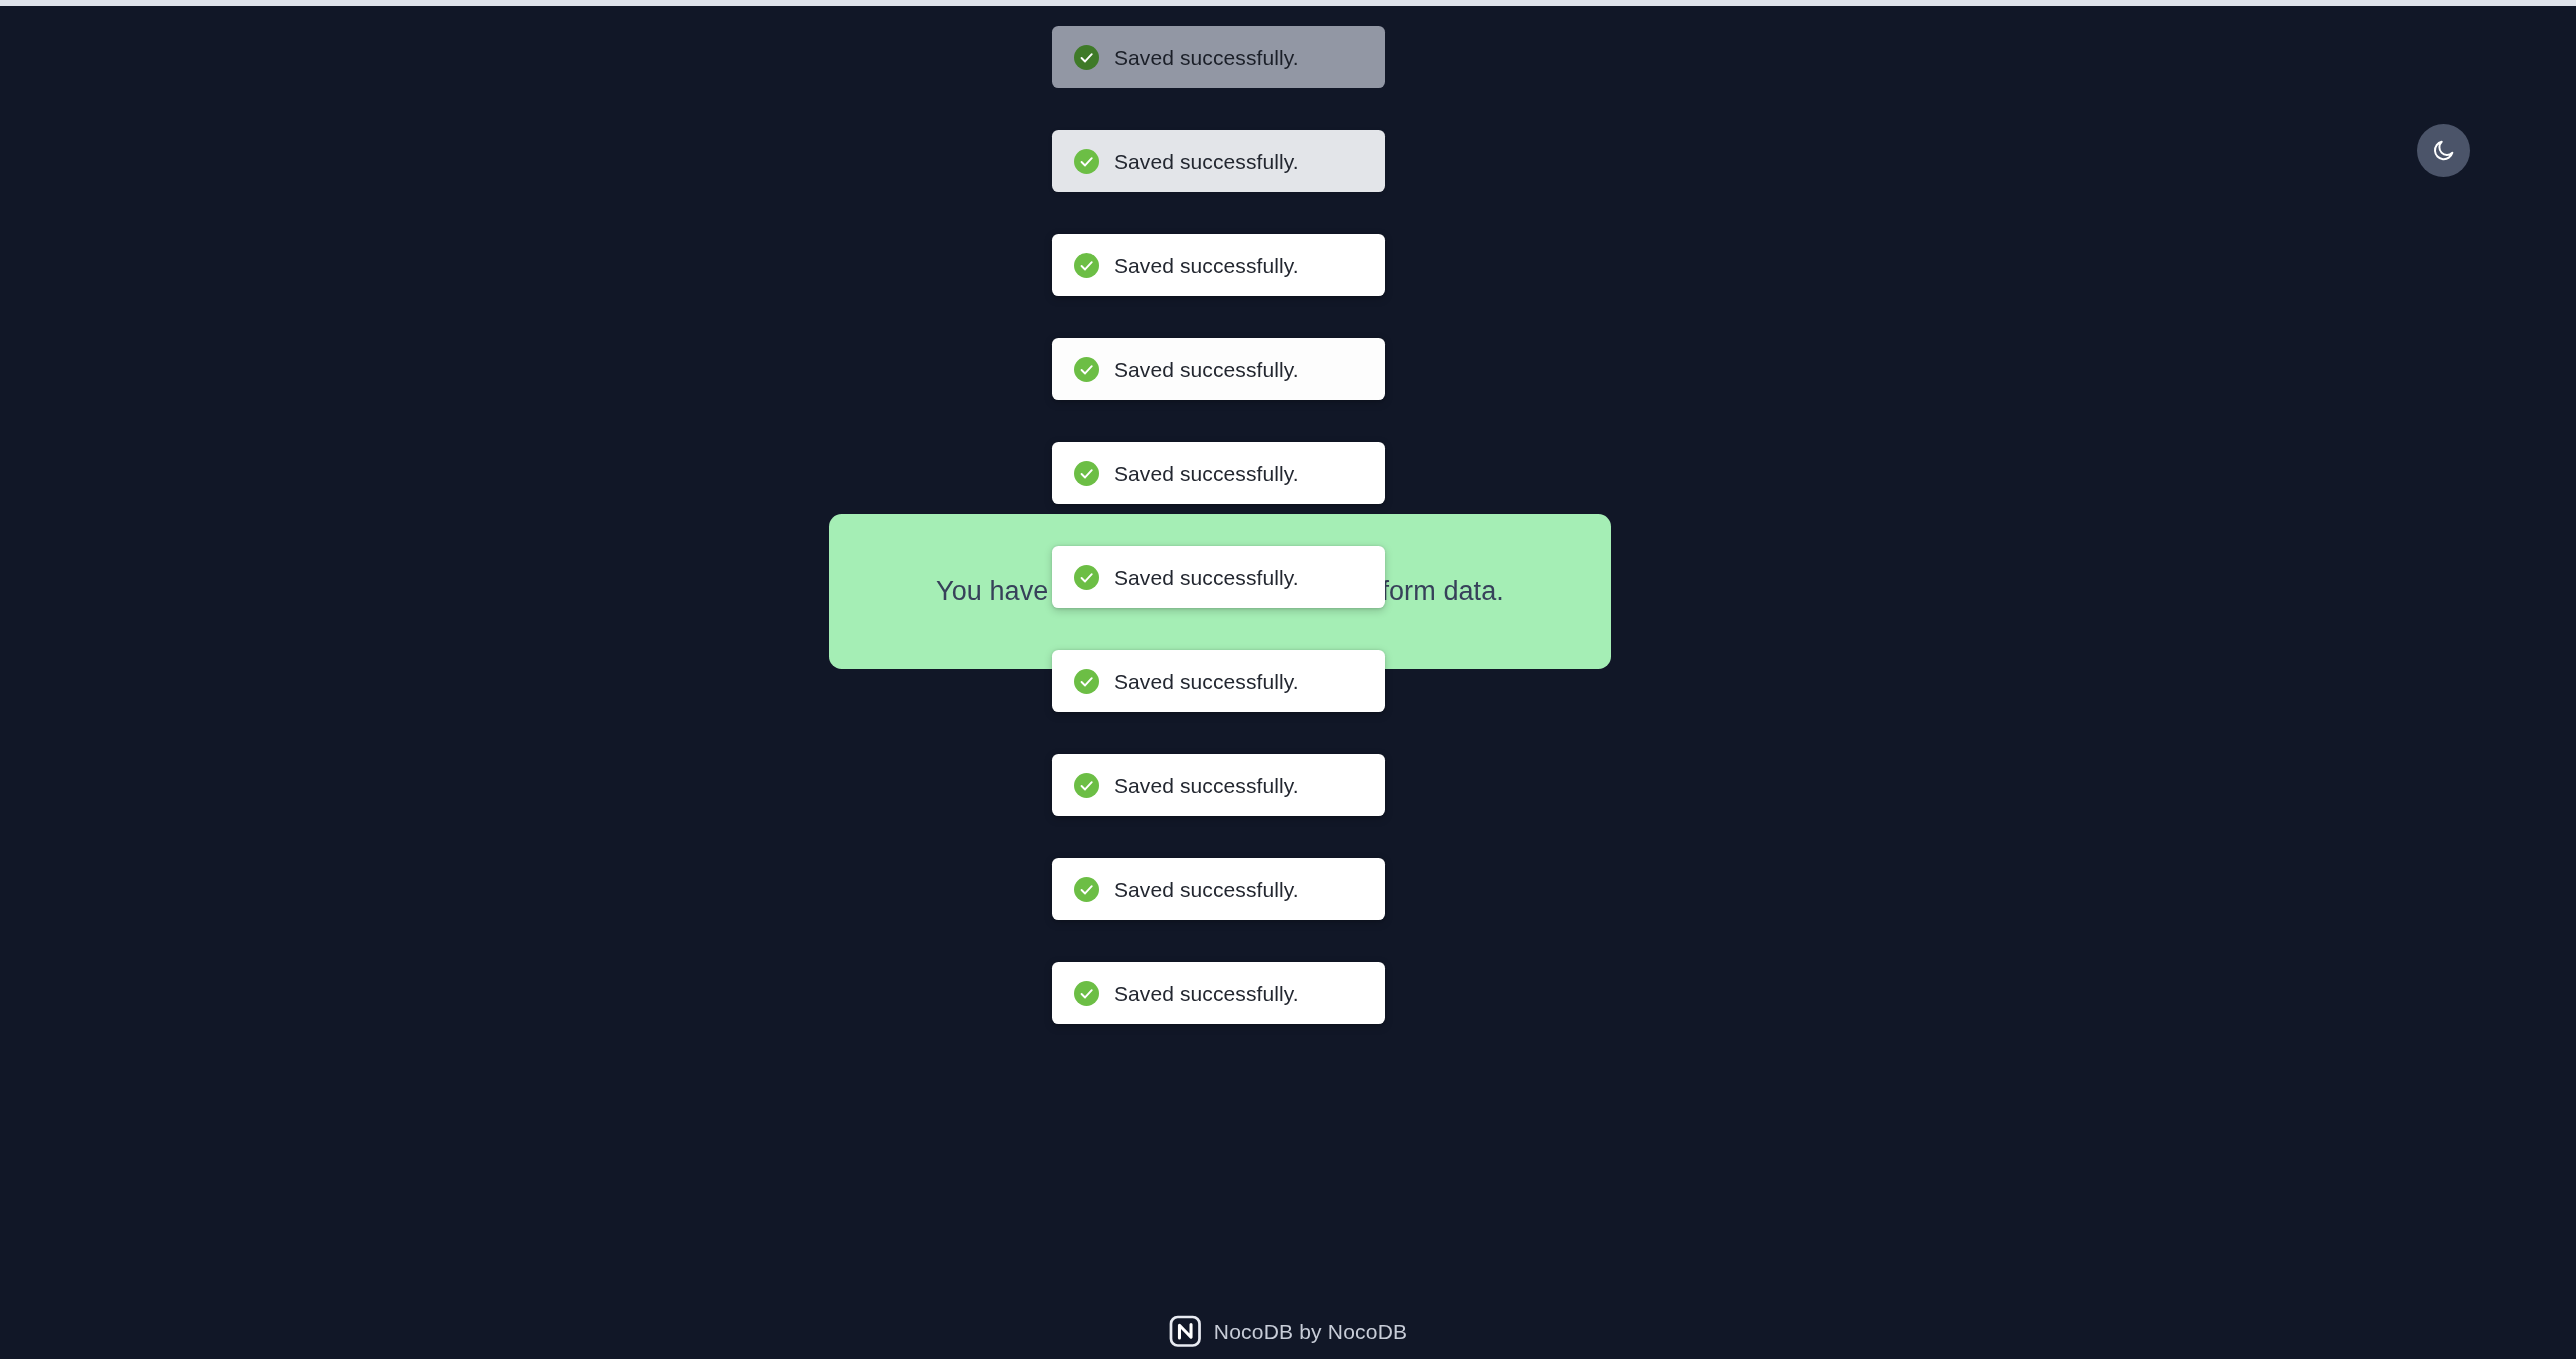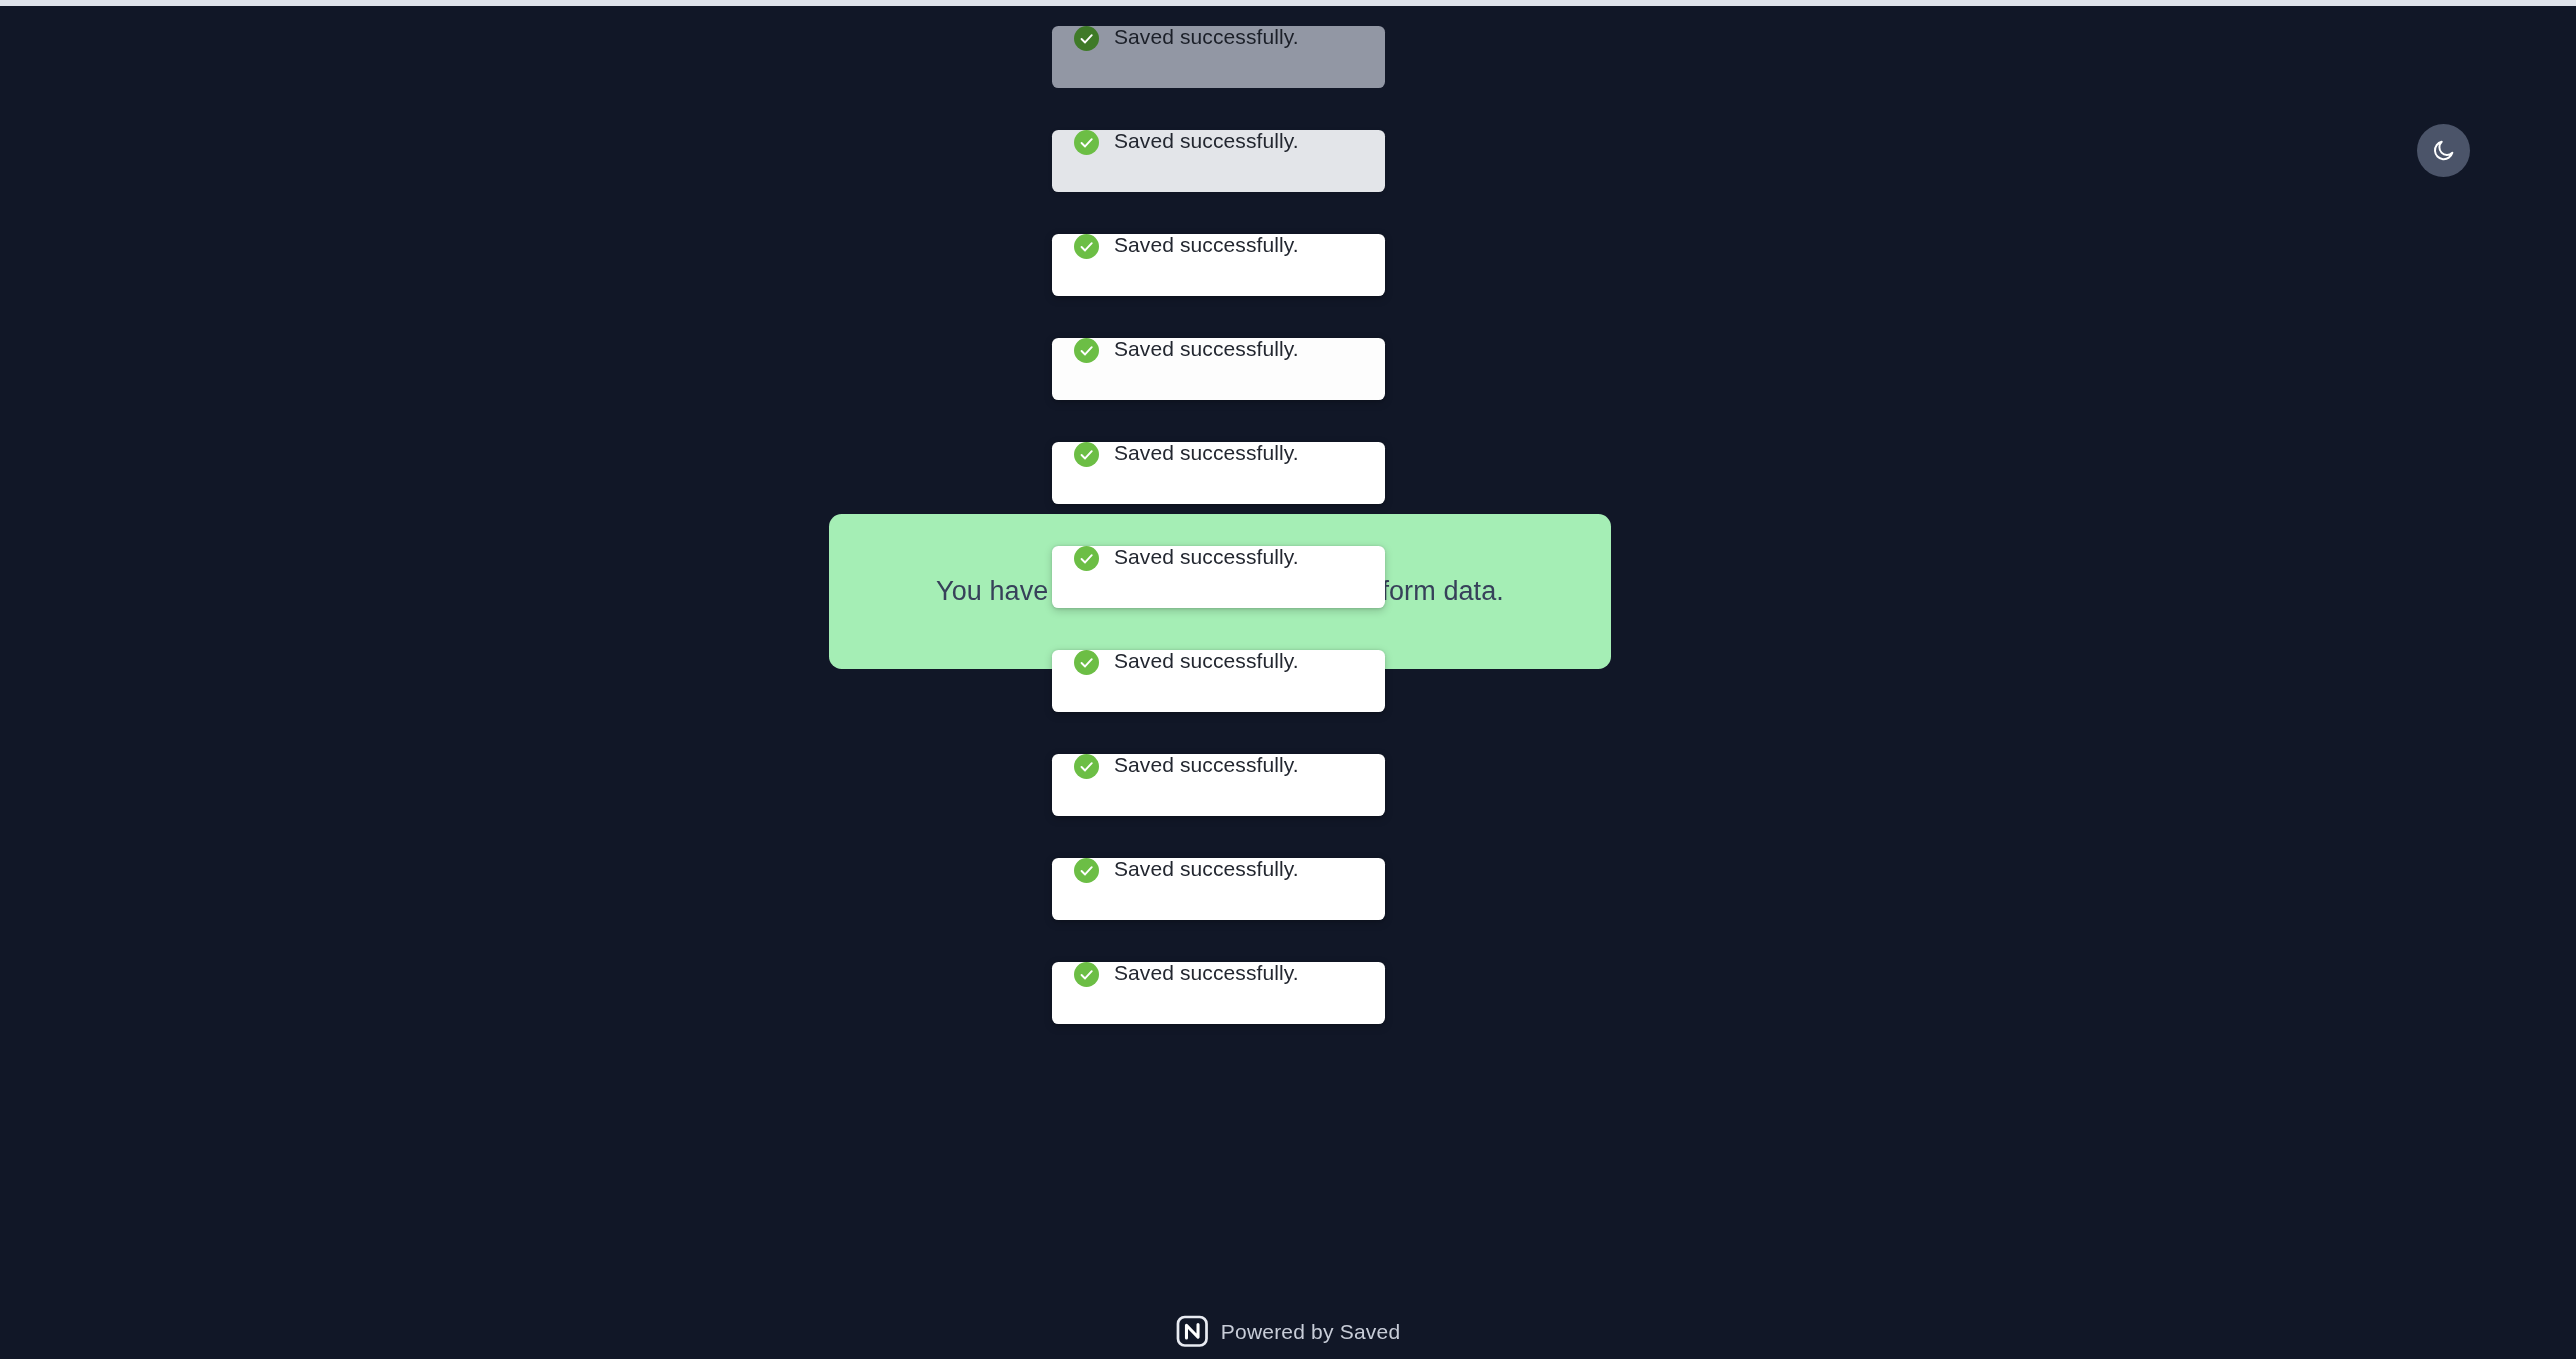--- a/index.html
+++ b/index.html
@@ -96,21 +96,21 @@
   }
 
   .toast {
     width: 333px;
     height: 62px;
     margin-bottom: 42px;
     border-radius: 6.3px;
     background: #ffffff;
     box-shadow: 0 2.7px 8.1px rgba(0,0,0,0.18), 0 0.9px 2.7px rgba(0,0,0,0.12);
     display: flex;
-    align-items: flex-start;
+    align-items: center;
     padding-left: 21.7px;
     position: relative;
   }
   .toast:last-child { margin-bottom: 0; }
 
   
   .toast.state-fading-out { background: #9297a4; box-shadow: none; }
   .toast.state-fading { background: #e3e5e9; box-shadow: 0 1.8px 4.5px rgba(0,0,0,0.10); }
   .toast.state-settling { background: #fdfdfd; }
 
@@ -279,18 +279,18 @@
 
     </div>
 
     <div class="footer">
       <span class="footer-logo">
         <svg class="footer-logo" viewBox="0 0 36 36" fill="none">
           <rect x="2.2" y="2.2" width="31.6" height="31.6" rx="7.5" stroke="#e8ebf2" stroke-width="3"></rect>
           <path d="M11.6 25.4V11.4l12.8 13.2V10.6" stroke="#ffffff" stroke-width="3.4" stroke-linecap="round" stroke-linejoin="round"></path>
         </svg>
       </span>
-      <span class="footer-text">Powered by Saved</span>
+      <span class="footer-text">NocoDB by NocoDB</span>
     </div>
 
   </div>
 </div>
 
 
 </body></html>

